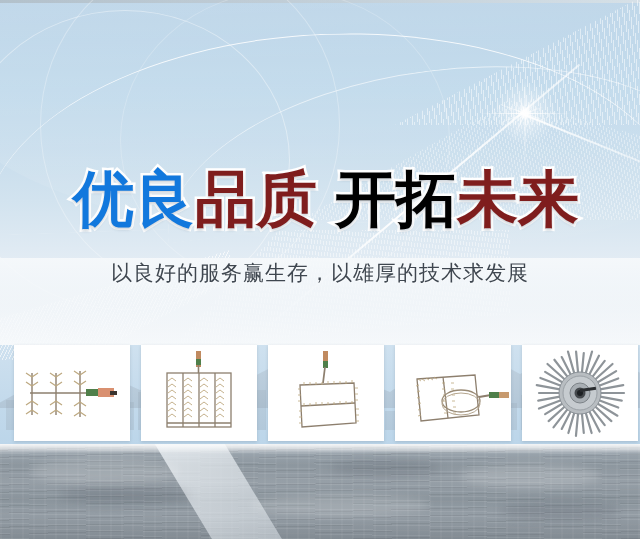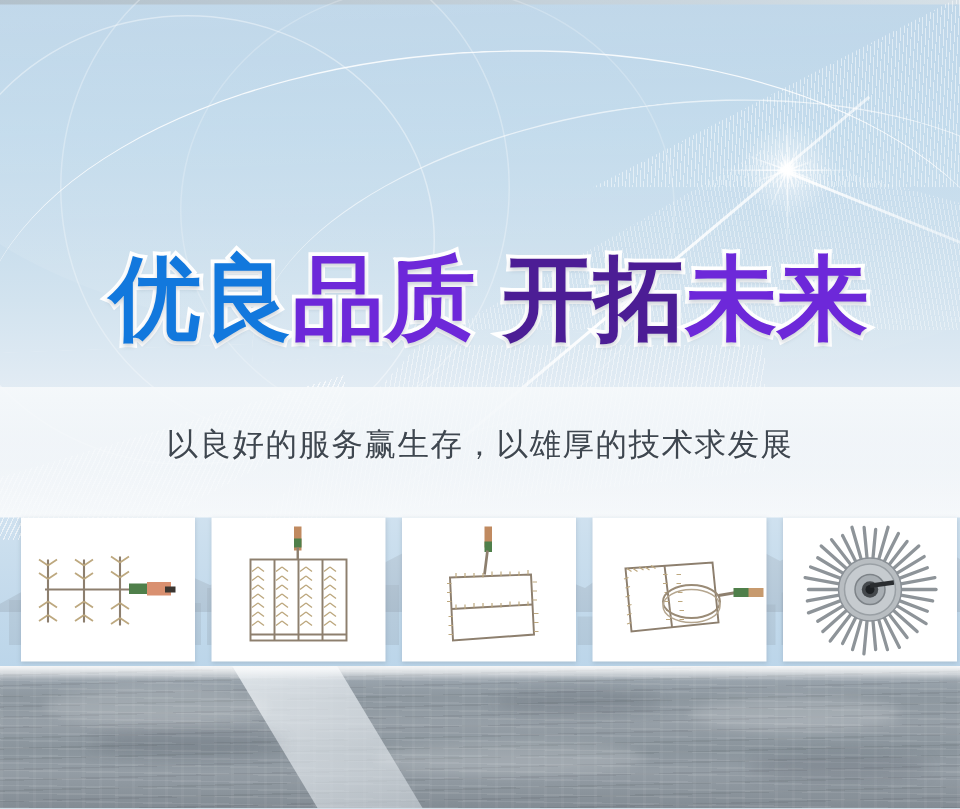--- a/index.html
+++ b/index.html
@@ -200,31 +200,30 @@
     font-family:"Liberation Sans","DejaVu Sans",sans-serif;
   }
   .headline span{
     display:inline-block;
     -webkit-text-stroke:5px #ffffff;
     paint-order:stroke fill;
     text-shadow:
        0 2px 3px rgba(90,110,130,.30);
   }
   .hl-blue{ color:#1278dd;margin-left:12px; }
-  .hl-dark{ color:#6d28d9; }
-  .hl-orange{ color:#4c1d95; }
+  .hl-dark{ color:#7f1d1d; }
+  .hl-orange{ color:#000000; }
   .hl-gap{ -webkit-text-stroke:0; width:18px; }
 
   .subline{
     position:absolute; left:0; top:256px; width:640px; text-align:center;
     font-size:21px; line-height:34px; color:#3f4750; white-space:nowrap;
     letter-spacing:1px;
     font-family:"Liberation Sans","DejaVu Sans",sans-serif;
     text-shadow:0 1px 2px rgba(255,255,255,.75);
-    margin-top:24px;
   }
 
   
   .cards{
     position:absolute; left:0; top:345px; width:640px; height:100px;
   }
   .card{
     position:absolute; top:0; width:116px; height:96px;
     background:#ffffff;
     box-shadow:0 1px 3px rgba(80,95,110,.22);

